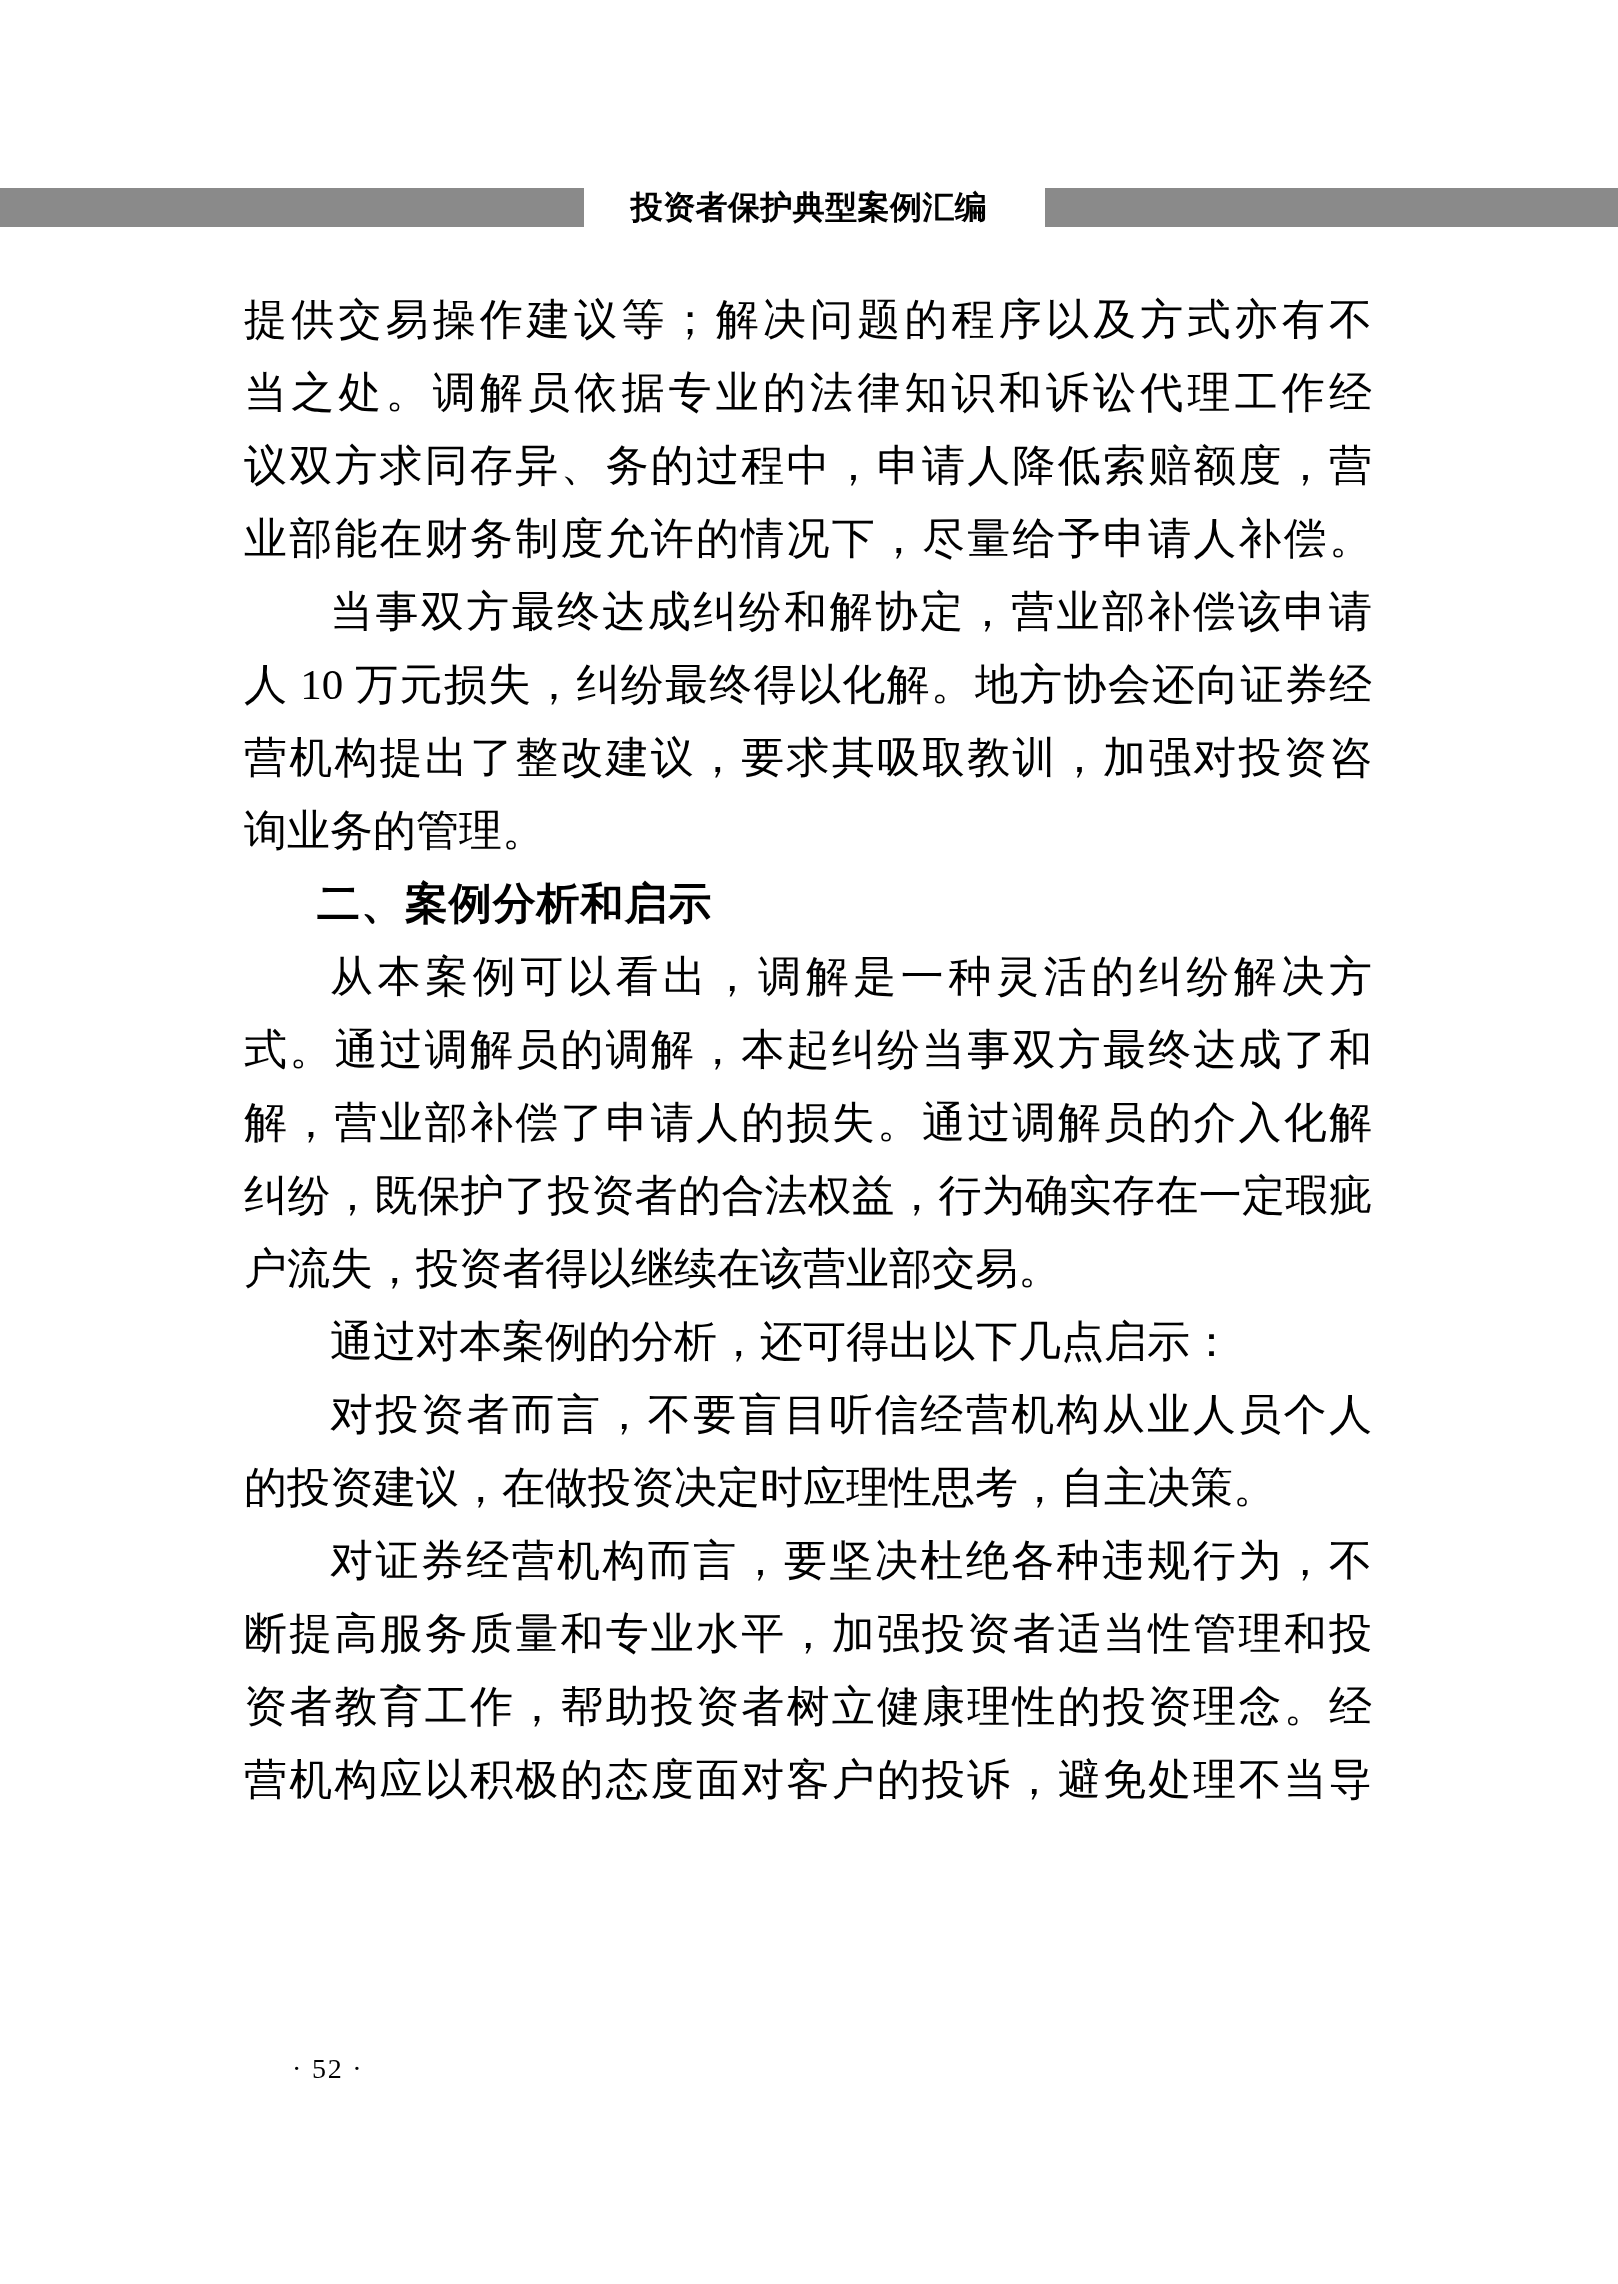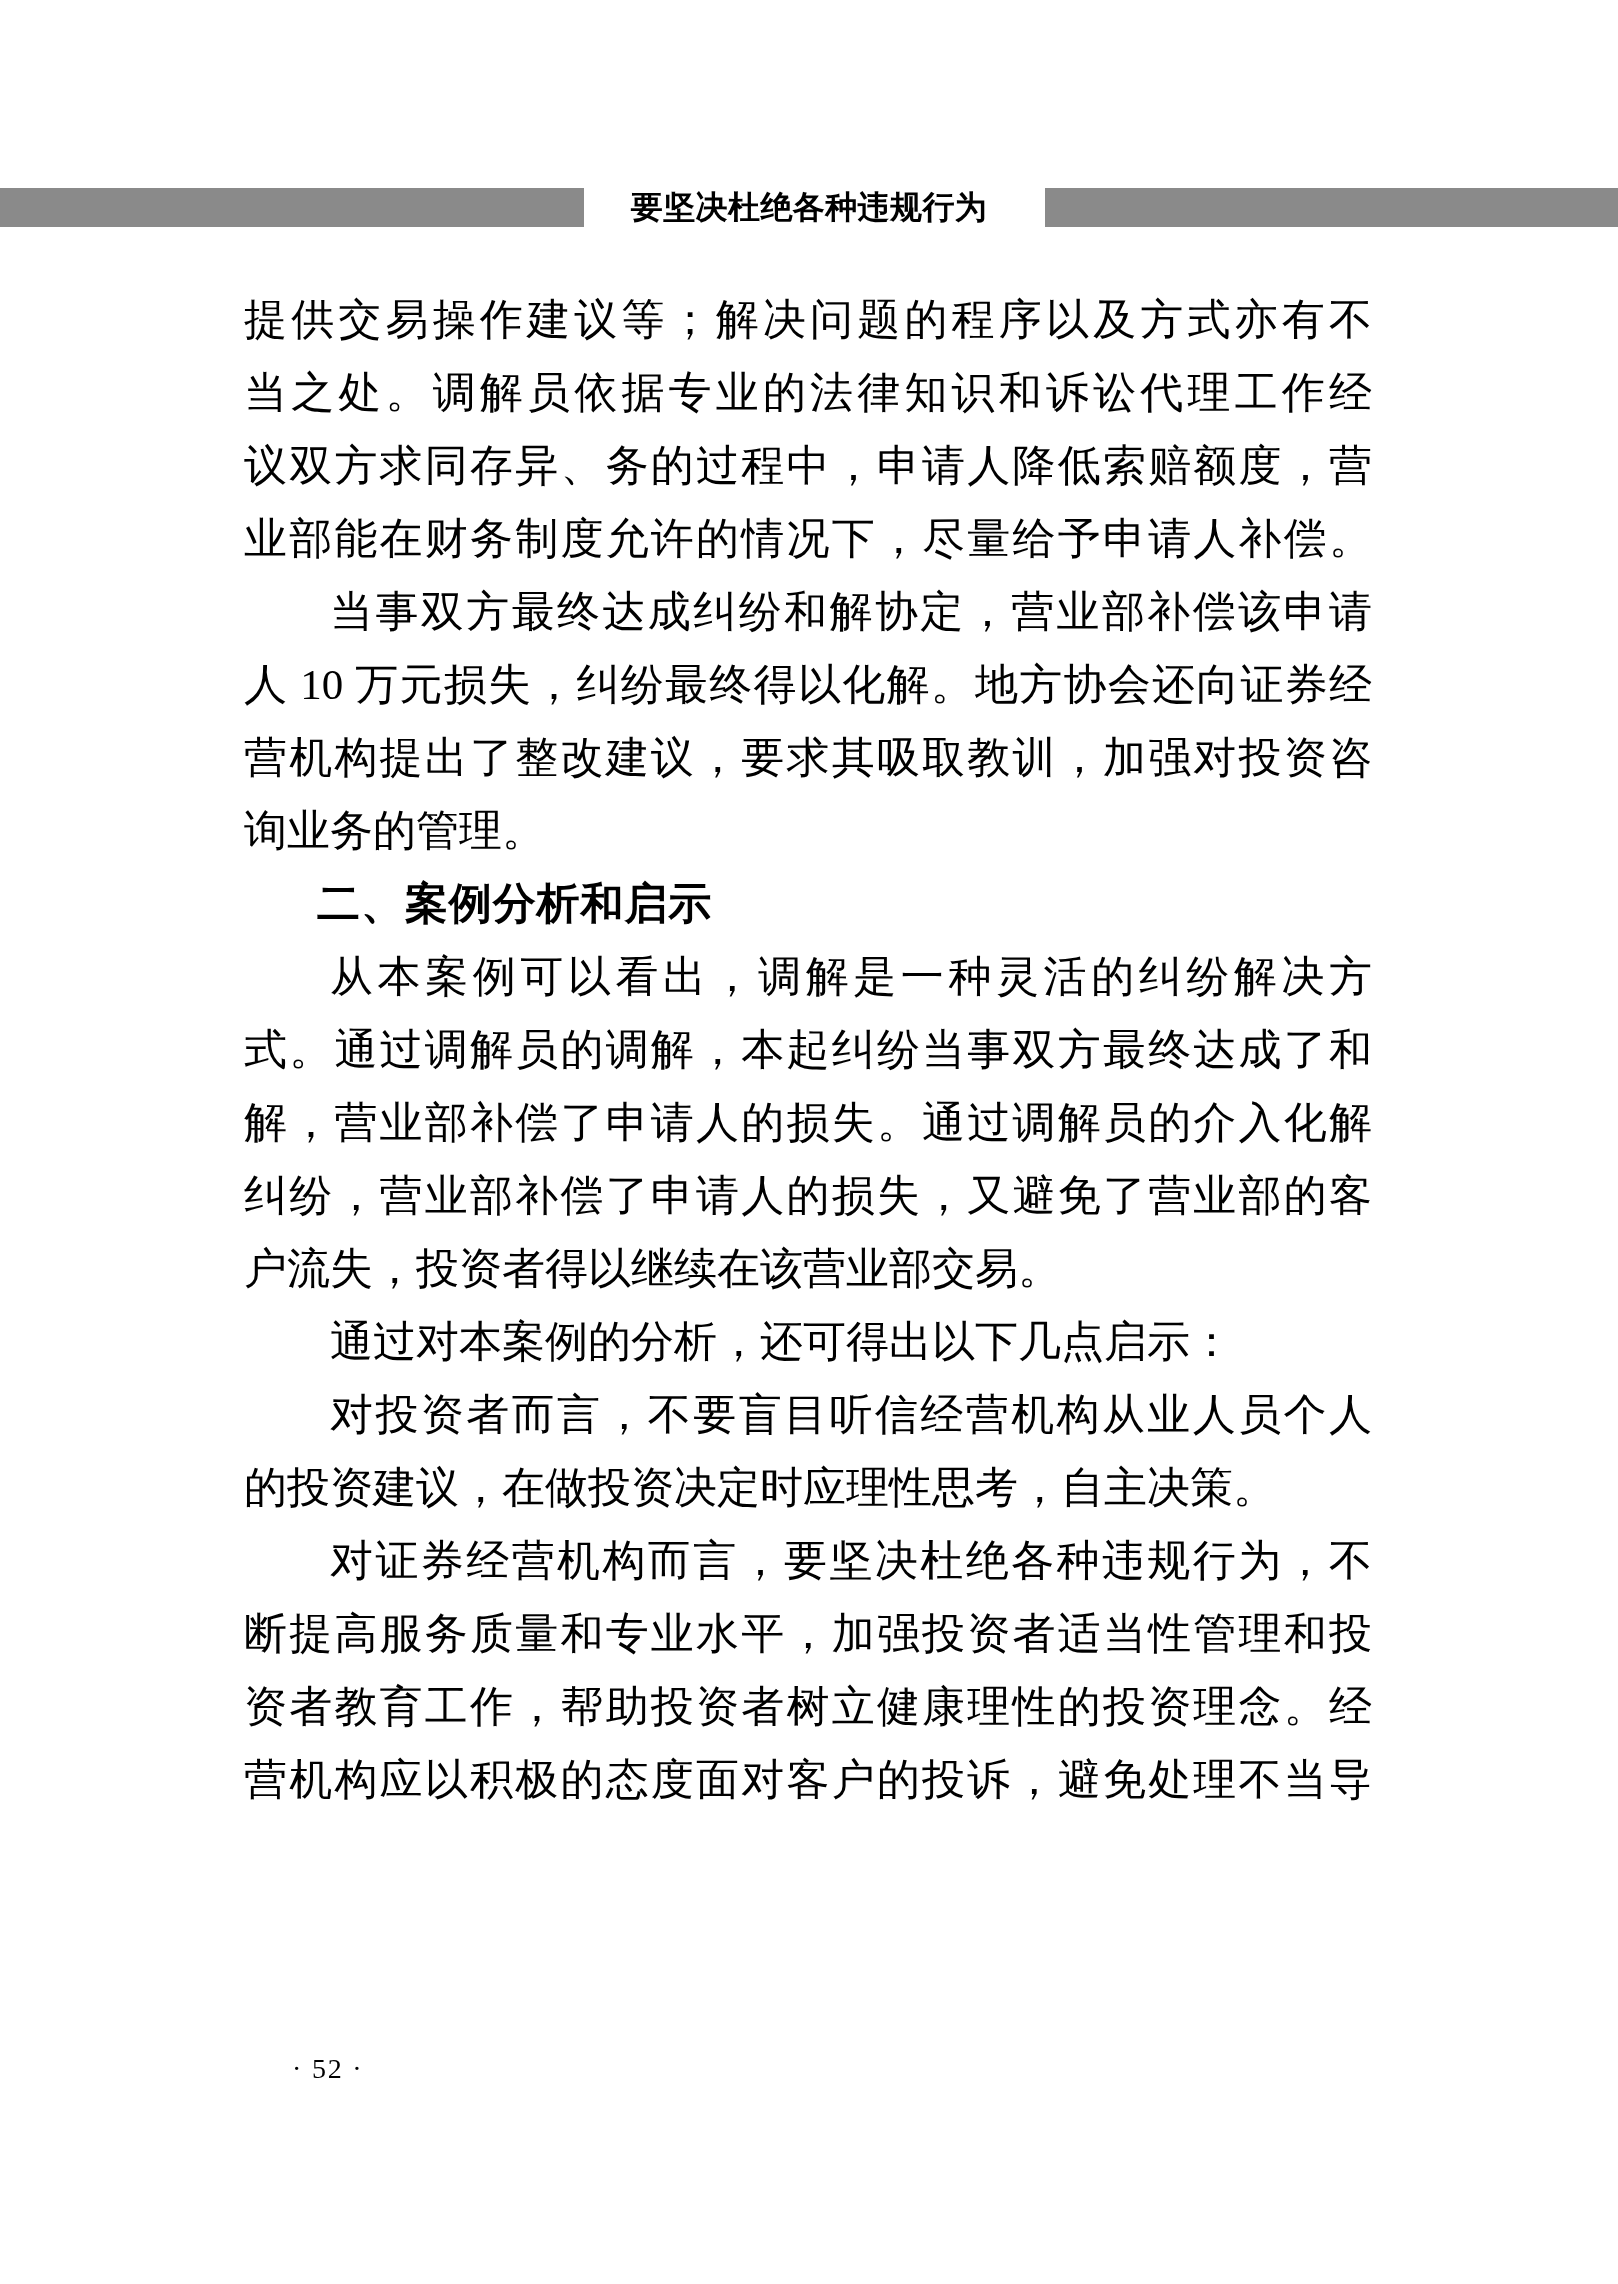--- a/index.html
+++ b/index.html
@@ -85,38 +85,38 @@
     color: #000;
   }
 </style>
 </head>
 <body>
 
 <div class="page">
 
   <header class="running-header">
     <div class="header-bar left"></div>
-    <div class="header-title">要坚决杜绝各种违规行为</div>
+    <div class="header-title">投资者保护典型案例汇编</div>
     <div class="header-bar right"></div>
   </header>
 
   <main class="body-text" id="body-text">
       <div class="line fill">提供交易操作建议等；解决问题的程序以及方式亦有不</div>
       <div class="line fill">当之处。调解员依据专业的法律知识和诉讼代理工作经</div>
       <div class="line fill">议双方求同存异、务的过程中，申请人降低索赔额度，营</div>
       <div class="line fill">业部能在财务制度允许的情况下，尽量给予申请人补偿。</div>
       <div class="line fill-indent">当事双方最终达成纠纷和解协定，营业部补偿该申请</div>
       <div class="line fill">人 10 万元损失，纠纷最终得以化解。地方协会还向证券经</div>
       <div class="line fill">营机构提出了整改建议，要求其吸取教训，加强对投资咨</div>
       <div class="line plain">询业务的管理。</div>
       <div class="line heading">二、案例分析和启示</div>
       <div class="line fill-indent">从本案例可以看出，调解是一种灵活的纠纷解决方</div>
       <div class="line fill">式。通过调解员的调解，本起纠纷当事双方最终达成了和</div>
       <div class="line fill">解，营业部补偿了申请人的损失。通过调解员的介入化解</div>
-      <div class="line fill">纠纷，营业部补偿了申请人的损失，又避免了营业部的客</div>
+      <div class="line fill">纠纷，既保护了投资者的合法权益，行为确实存在一定瑕疵</div>
       <div class="line plain">户流失，投资者得以继续在该营业部交易。</div>
       <div class="line plain-indent">通过对本案例的分析，还可得出以下几点启示：</div>
       <div class="line fill-indent">对投资者而言，不要盲目听信经营机构从业人员个人</div>
       <div class="line plain">的投资建议，在做投资决定时应理性思考，自主决策。</div>
       <div class="line fill-indent">对证券经营机构而言，要坚决杜绝各种违规行为，不</div>
       <div class="line fill">断提高服务质量和专业水平，加强投资者适当性管理和投</div>
       <div class="line fill">资者教育工作，帮助投资者树立健康理性的投资理念。经</div>
       <div class="line fill">营机构应以积极的态度面对客户的投诉，避免处理不当导</div>
     </main>
 

